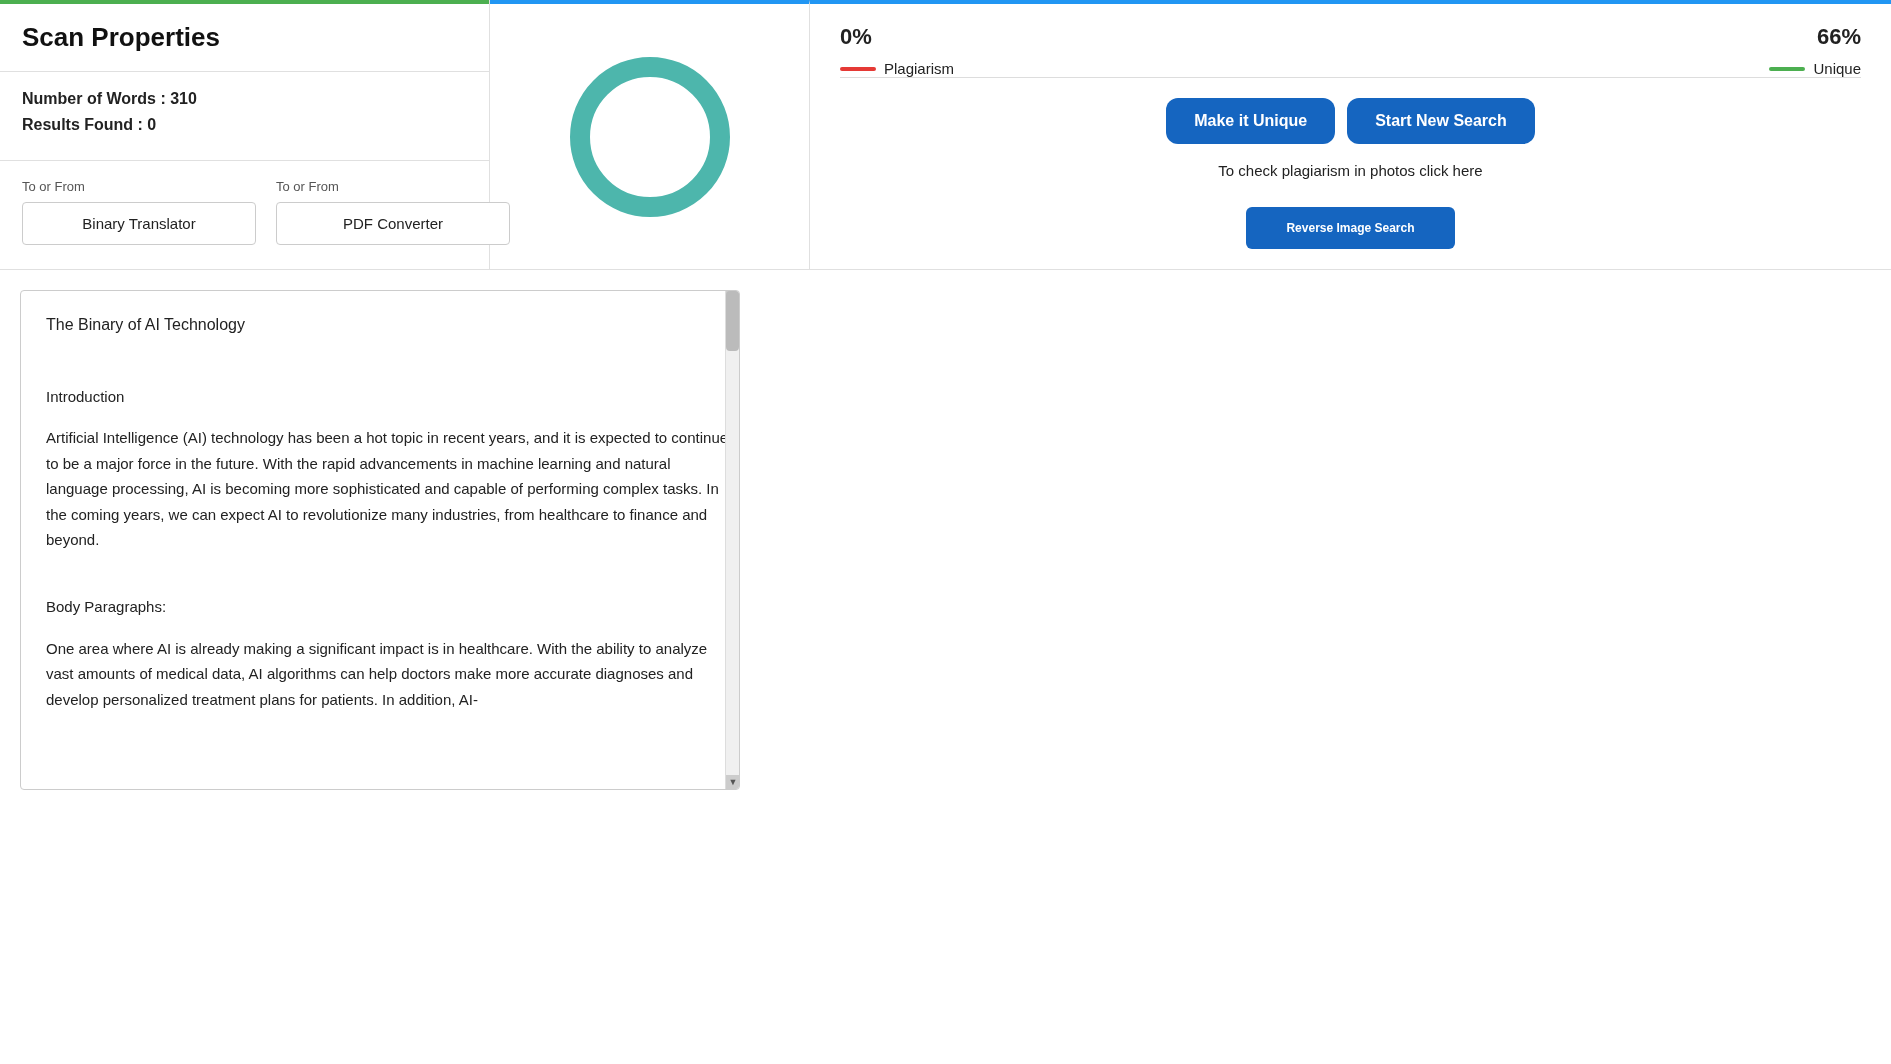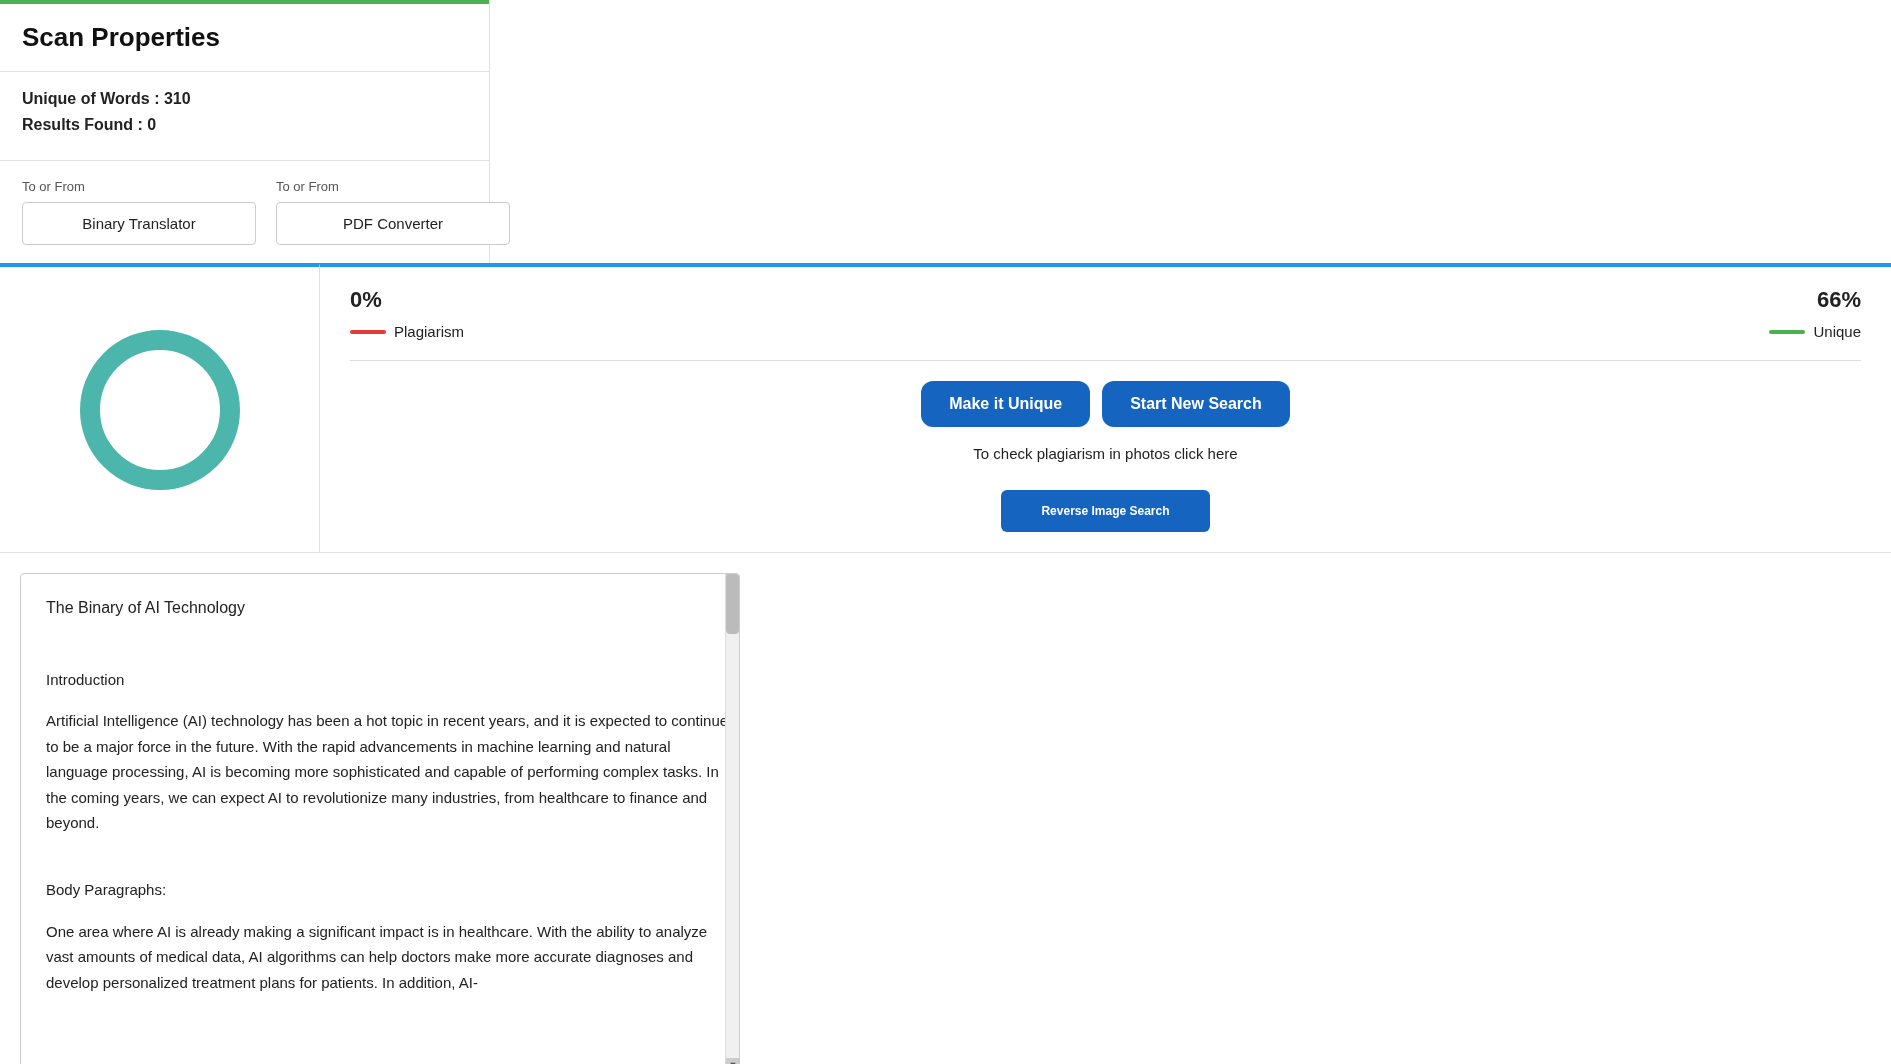--- a/index.html
+++ b/index.html
@@ -4,21 +4,21 @@
   <style>
     * { box-sizing: border-box; margin: 0; padding: 0; }
     body {
       font-family: Arial, sans-serif;
       background: #fff;
       color: #222;
     }
 
     .top-section {
       display: flex;
-      flex-direction: column;
+      flex-direction: row;
       width: 100%;
       border-bottom: 1px solid #e0e0e0;
     }
 
     
     .left-panel {
       width: 490px;
       flex-shrink: 0;
       border-right: 1px solid #e0e0e0;
       display: flex;
@@ -135,21 +135,20 @@
       font-size: 22px;
       font-weight: bold;
       color: #222;
     }
 
     .legend-row {
       display: flex;
       flex-direction: row;
       justify-content: space-between;
       align-items: center;
-      margin-bottom: 20px;
     }
 
     .legend-item {
       display: flex;
       align-items: center;
       gap: 8px;
       font-size: 15px;
       color: #222;
     }
 
@@ -284,21 +283,21 @@
 <body>
 
 <div class="top-section">
 
   <div class="left-panel">
     <div class="scan-properties-header">
       <div class="scan-properties-title">Scan Properties</div>
     </div>
     <div class="word-stats">
       <p>
-        <span>Unique of Words : </span><span>310</span>
+        <span>Number of Words : </span><span>310</span>
       </p>
       <p>
         <span>Results Found : </span><span>0</span>
       </p>
     </div>
     <div class="translator-section">
       <div class="translator-col">
         <span class="translator-label">To or From</span>
         <button class="translator-btn">Binary Translator</button>
       </div>

